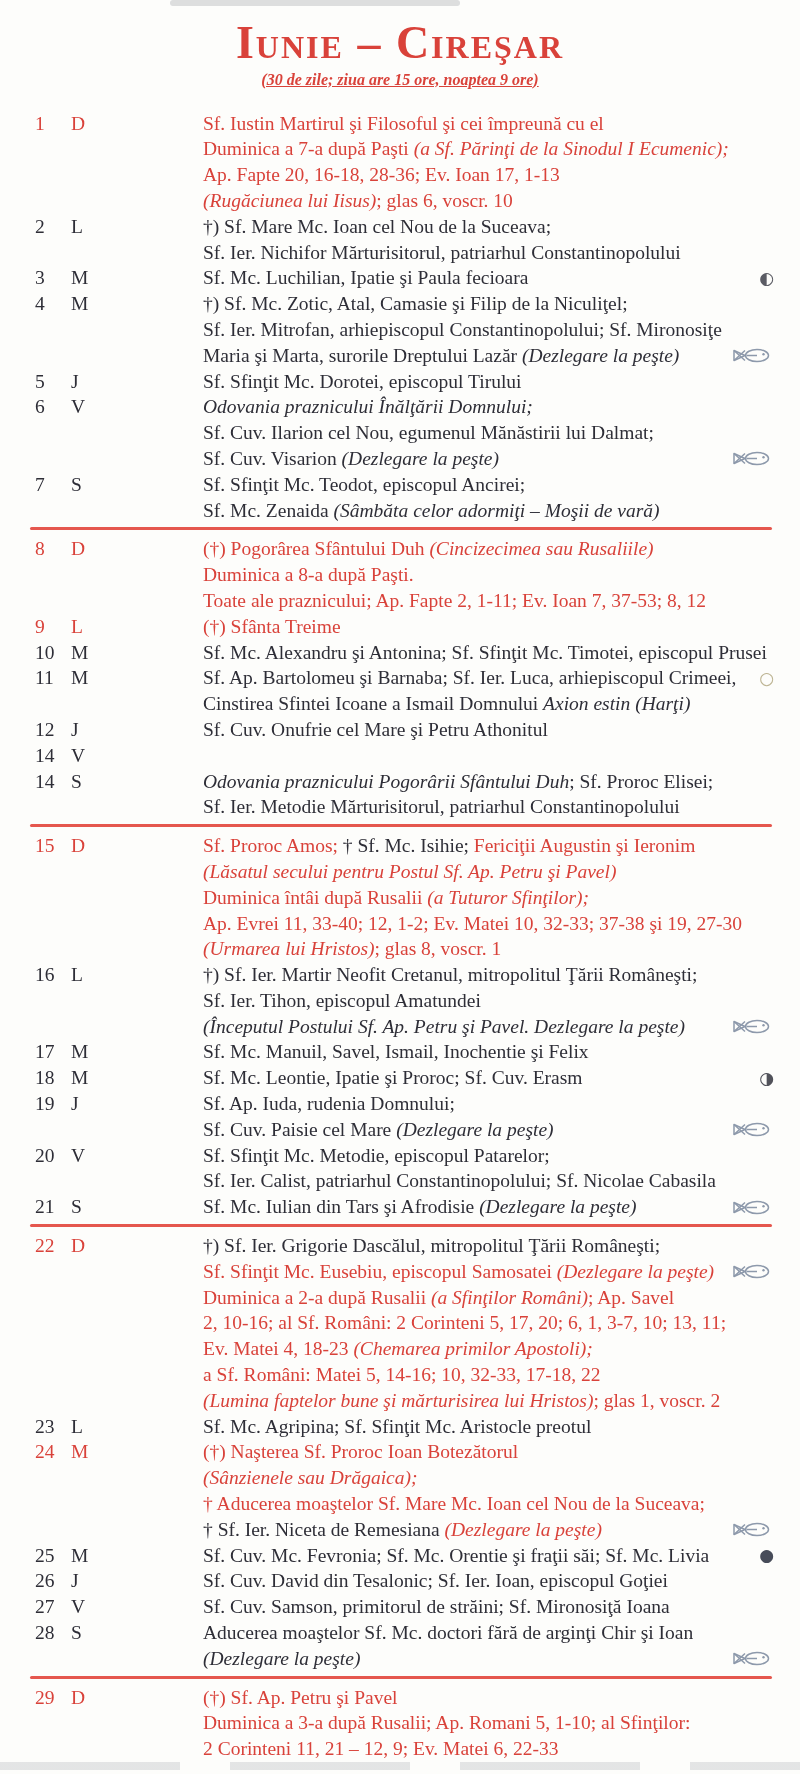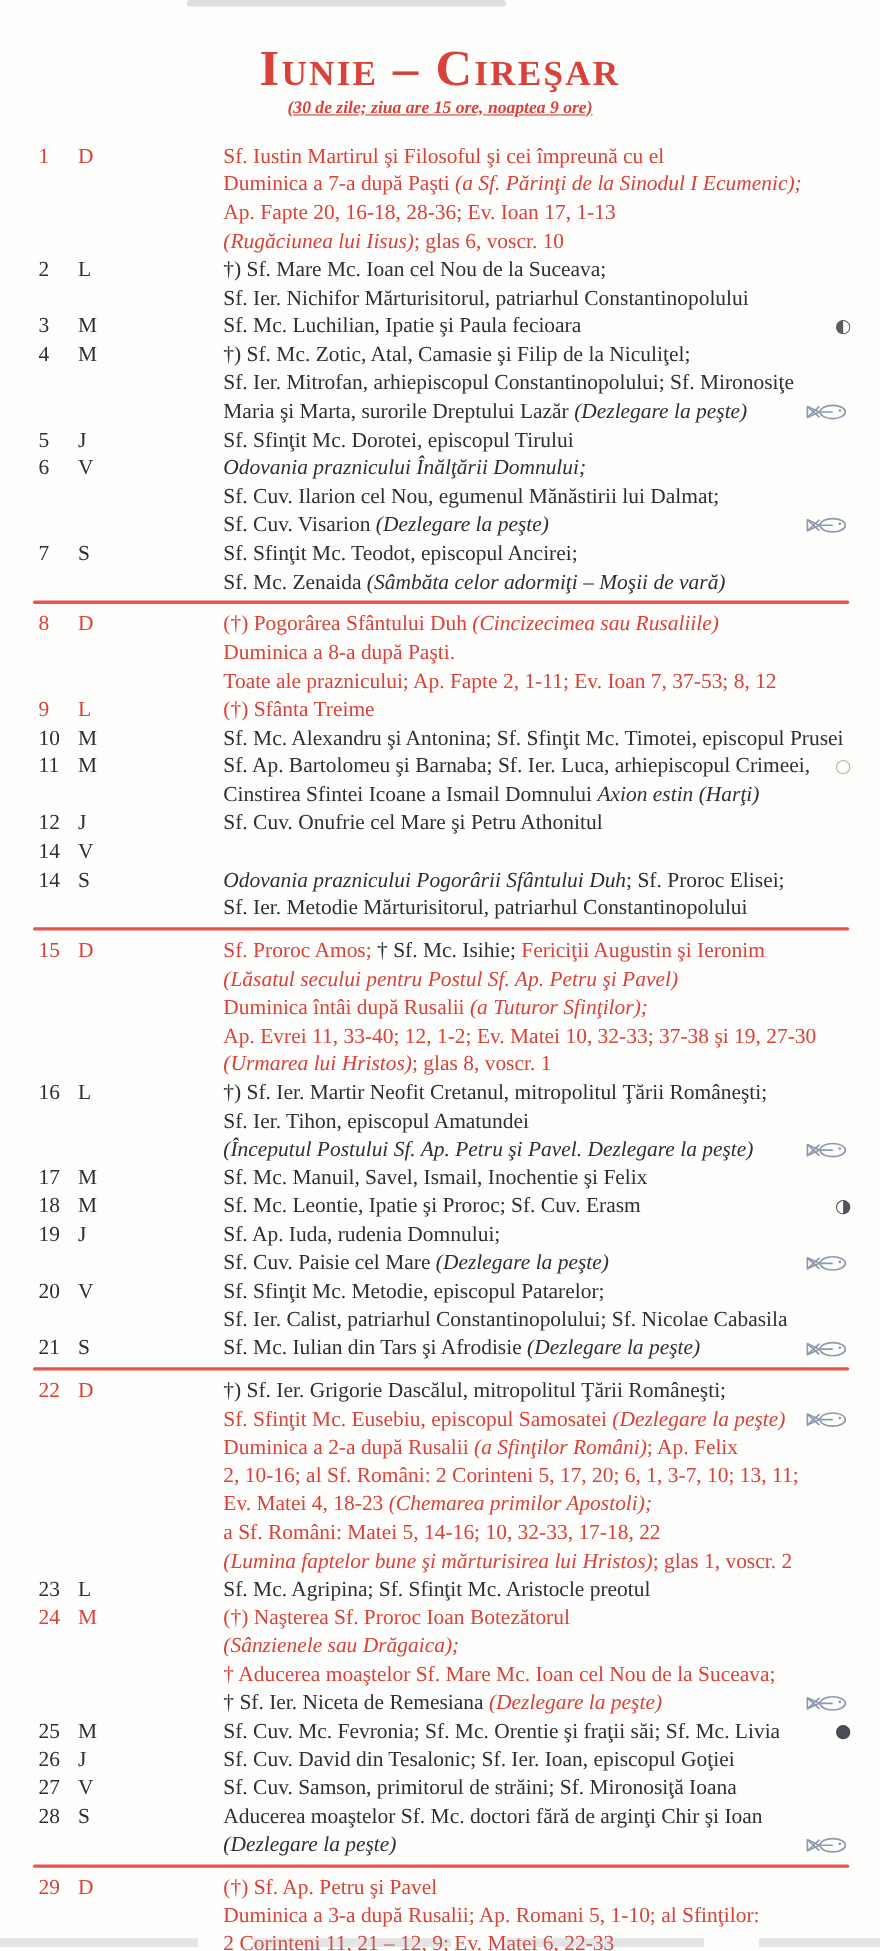--- a/index.html
+++ b/index.html
@@ -12,21 +12,21 @@
   html,body{margin:0;padding:0;}
   body{
     width:800px;height:1774px;
     background:var(--bg);
     font-family:"Liberation Serif", serif;
     color:var(--ink);
     overflow:hidden;
     position:relative;
   }
   .page{width:800px;height:1774px;position:relative;}
-  .header{padding-top:37px;text-align:center;}
+  .header{padding-top:18px;text-align:center;}
   .month-title{
     color:var(--red);
     font-weight:700;
     font-size:46px;
     letter-spacing:2px;
     font-variant:small-caps;
     line-height:1.1;
   }
   .month-subtitle{
     color:var(--red);
@@ -459,21 +459,21 @@
                 <path d="M2,3.5 L13,13.5 M2,13.5 L13,3.5"></path>
                 <ellipse cx="25" cy="8.5" rx="11.5" ry="6"></ellipse>
                 <path d="M14.5,8.5 H25"></path>
                 <circle cx="31.5" cy="7.2" r="1.2" fill="#8d99ab" stroke="none"></circle>
               </g>
             </svg>
           </span>
         </div>
         <div class="line-row">
           <span class="day-label c-red"></span>
-          <span class="line-text"><span class="c-red seg-b">Duminica a 2-a după Rusalii </span><span class="c-red seg-i">(a Sfinţilor Români)</span><span class="c-red">; Ap. Felix</span></span>
+          <span class="line-text"><span class="c-red seg-b">Duminica a 2-a după Rusalii </span><span class="c-red seg-i">(a Sfinţilor Români)</span><span class="c-red">; Ap. Savel</span></span>
         </div>
         <div class="line-row">
           <span class="day-label c-red"></span>
           <span class="line-text"><span class="c-red">2, 10-16; al Sf. Români: 2 Corinteni 5, 17, 20; 6, 1, 3-7, 10; 13, 11;</span></span>
         </div>
         <div class="line-row">
           <span class="day-label c-red"></span>
           <span class="line-text"><span class="c-red">Ev. Matei 4, 18-23 </span><span class="c-red seg-i">(Chemarea primilor Apostoli);</span></span>
         </div>
         <div class="line-row">

